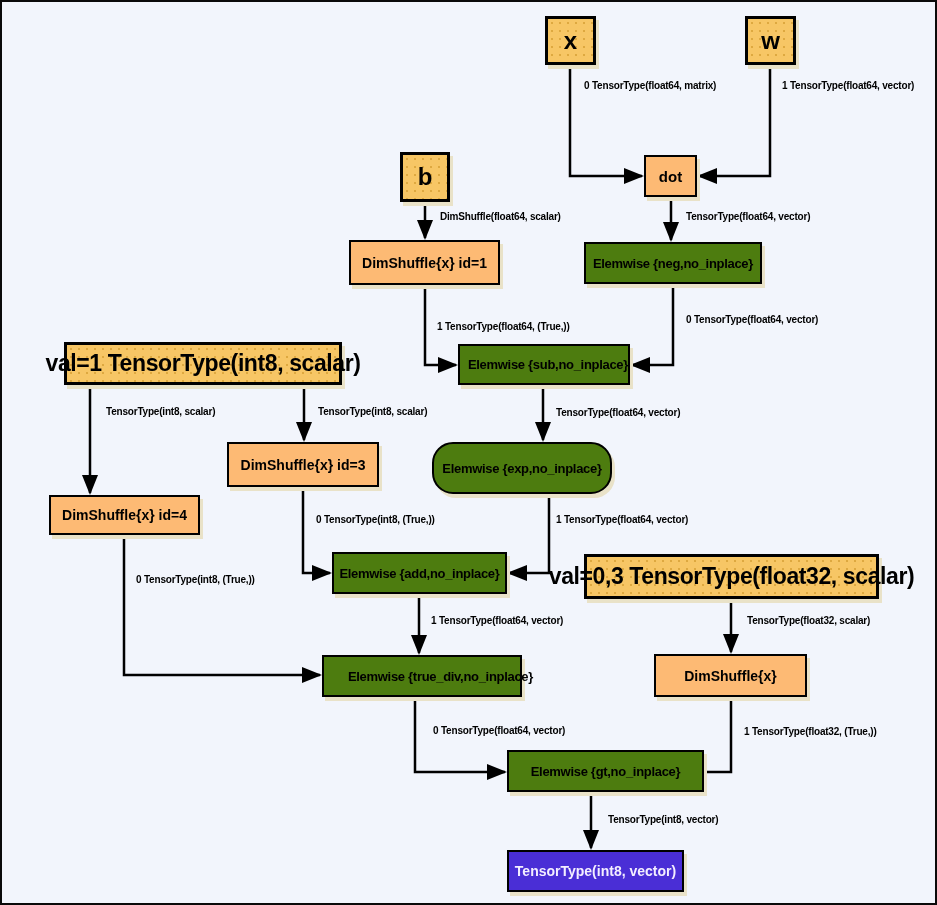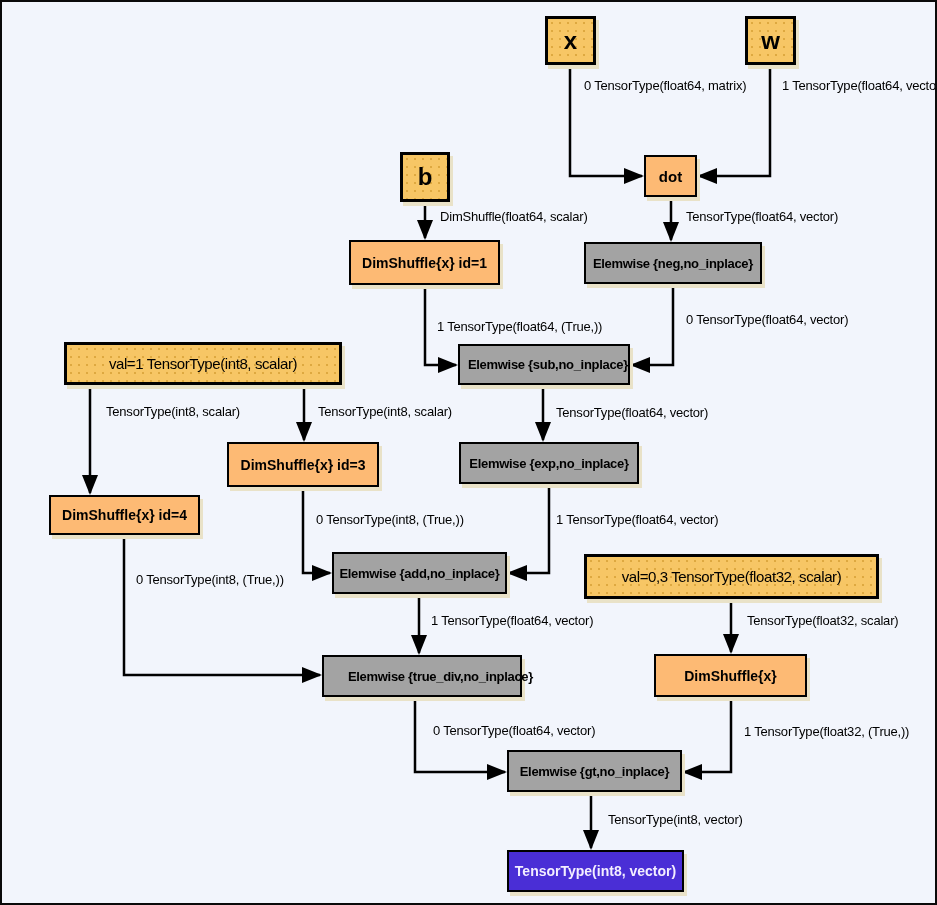--- a/index.html
+++ b/index.html
@@ -22,27 +22,27 @@
     color:#000;white-space:nowrap;
     z-index:2;
   }
   .input{
     background-color:#f7c665;
     background-image:radial-gradient(rgba(190,132,20,.45) 1px, transparent 1.3px);
     background-size:8px 8px;
     border-width:3px;
   }
   .letter{font-size:24px;font-weight:bold;}
-  .val{font-size:15px;font-weight:normal;letter-spacing:-0.4px;}
+  .val{font-size:23px;font-weight:bold;letter-spacing:-0.4px;}
   .plain{background:#fdba74;font-size:14px;font-weight:bold;}
-  .op{background:#a3a3a3;font-size:13px;font-weight:bold;letter-spacing:-0.3px;}
+  .op{background:#4d7c0f;font-size:13px;font-weight:bold;letter-spacing:-0.3px;}
   .out{background:#4a2ed6;color:#f3eeff;font-size:14px;font-weight:bold;}
   .elabel{
     position:absolute;transform:translateY(-50%);
-    font-size:13px;font-weight:normal;letter-spacing:-0.2px;
+    font-size:10px;font-weight:bold;letter-spacing:-0.2px;
     color:#000;white-space:nowrap;z-index:3;padding-left:8px;
   }
 </style>
 </head>
 <body>
 
 <div id="stage">
 
   <svg id="edges" viewBox="0 0 933 901">
     <defs>
@@ -71,29 +71,29 @@
     </g>
   </svg>
 
   <div class="node input letter" style="left:543px;top:14px;width:51px;height:49px;">x</div>
   <div class="node input letter" style="left:743px;top:14px;width:51px;height:49px;">w</div>
   <div class="node input letter" style="left:398px;top:150px;width:50px;height:50px;">b</div>
   <div class="node plain" style="left:642px;top:153px;width:53px;height:42px;font-size:15px;">dot</div>
   <div class="node plain" style="left:347px;top:238px;width:151px;height:45px;">DimShuffle{x} id=1</div>
   <div class="node op" style="left:582px;top:240px;width:178px;height:42px;">Elemwise {neg,no_inplace}</div>
   <div class="node op" style="left:456px;top:342px;width:172px;height:41px;padding-left:8px;">Elemwise {sub,no_inplace}</div>
-  <div class="node op" style="left:457px;top:440px;width:180px;height:42px;">Elemwise {exp,no_inplace}</div>
+  <div class="node op" style="left:430px;top:440px;width:180px;height:52px;border-radius:21px;">Elemwise {exp,no_inplace}</div>
   <div class="node input val" style="left:62px;top:340px;width:278px;height:43px;">val=1 TensorType(int8, scalar)</div>
   <div class="node plain" style="left:225px;top:440px;width:152px;height:45px;">DimShuffle{x} id=3</div>
   <div class="node plain" style="left:47px;top:493px;width:151px;height:40px;">DimShuffle{x} id=4</div>
   <div class="node op" style="left:330px;top:550px;width:175px;height:42px;">Elemwise {add,no_inplace}</div>
   <div class="node input val" style="left:582px;top:552px;width:295px;height:45px;">val=0,3 TensorType(float32, scalar)</div>
   <div class="node op" style="left:320px;top:653px;width:200px;height:42px;padding-left:37px;">Elemwise {true_div,no_inplace}</div>
   <div class="node plain" style="left:652px;top:652px;width:153px;height:43px;">DimShuffle{x}</div>
-  <div class="node op" style="left:505px;top:748px;width:175px;height:42px;">Elemwise {gt,no_inplace}</div>
+  <div class="node op" style="left:505px;top:748px;width:197px;height:42px;">Elemwise {gt,no_inplace}</div>
   <div class="node out" style="left:505px;top:848px;width:177px;height:42px;">TensorType(int8, vector)</div>
 
   <div class="elabel" style="left:574px;top:83px;">0 TensorType(float64, matrix)</div>
   <div class="elabel" style="left:772px;top:83px;">1 TensorType(float64, vector)</div>
   <div class="elabel" style="left:430px;top:214px;">DimShuffle(float64, scalar)</div>
   <div class="elabel" style="left:676px;top:214px;">TensorType(float64, vector)</div>
   <div class="elabel" style="left:427px;top:317px;margin-top:7px;">1 TensorType(float64, (True,))</div>
   <div class="elabel" style="left:676px;top:317px;">0 TensorType(float64, vector)</div>
   <div class="elabel" style="left:546px;top:410px;">TensorType(float64, vector)</div>
   <div class="elabel" style="left:96px;top:409px;">TensorType(int8, scalar)</div>

